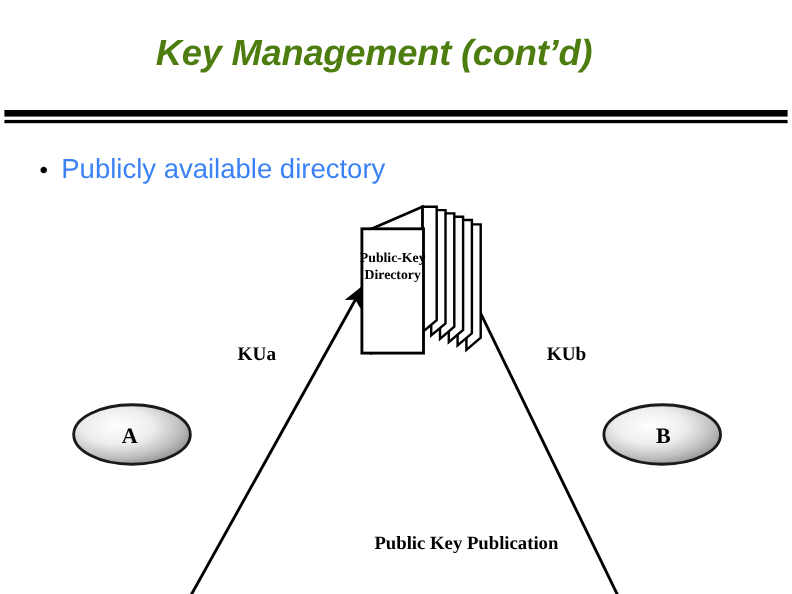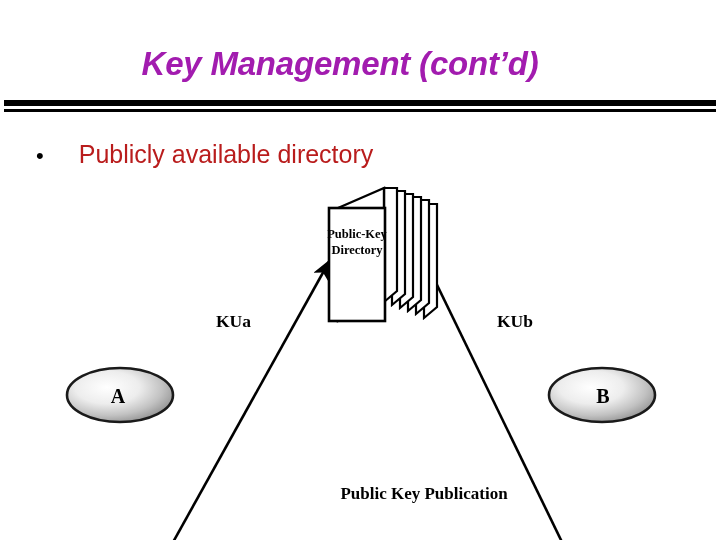--- a/index.html
+++ b/index.html
@@ -13,28 +13,28 @@
     height: 540px;
     background: #ffffff;
     overflow: hidden;
     font-family: "Liberation Sans", sans-serif;
   }
 
   
   #title {
     position: absolute;
     left: 0;
-    top: 44px;
+    top: 28px;
     width: 680px;
     text-align: center;
     font-family: "Liberation Sans", sans-serif;
     font-size: 33px;
     font-weight: bold;
     font-style: italic;
-    color: #a21caf;
+    color: #4d7c0f;
     letter-spacing: -0.2px;
     line-height: 40px;
     white-space: nowrap;
   }
 
   
   #rule-wrap {
     position: absolute;
     left: 4px;
     top: 100px;
@@ -69,23 +69,22 @@
   #bullet-dot {
     font-size: 22px;
     line-height: 30px;
     color: #000000;
     margin-right: 12px;
   }
   #bullet-text {
     font-family: "Liberation Sans", sans-serif;
     font-size: 25px;
     line-height: 30px;
-    color: #b91c1c;
+    color: #3b82f6;
     white-space: nowrap;
-    margin-left: 23px;
   }
 
   
   #diagram {
     position: absolute;
     left: 0;
     top: 180px;
     width: 720px;
     height: 360px;
   }

